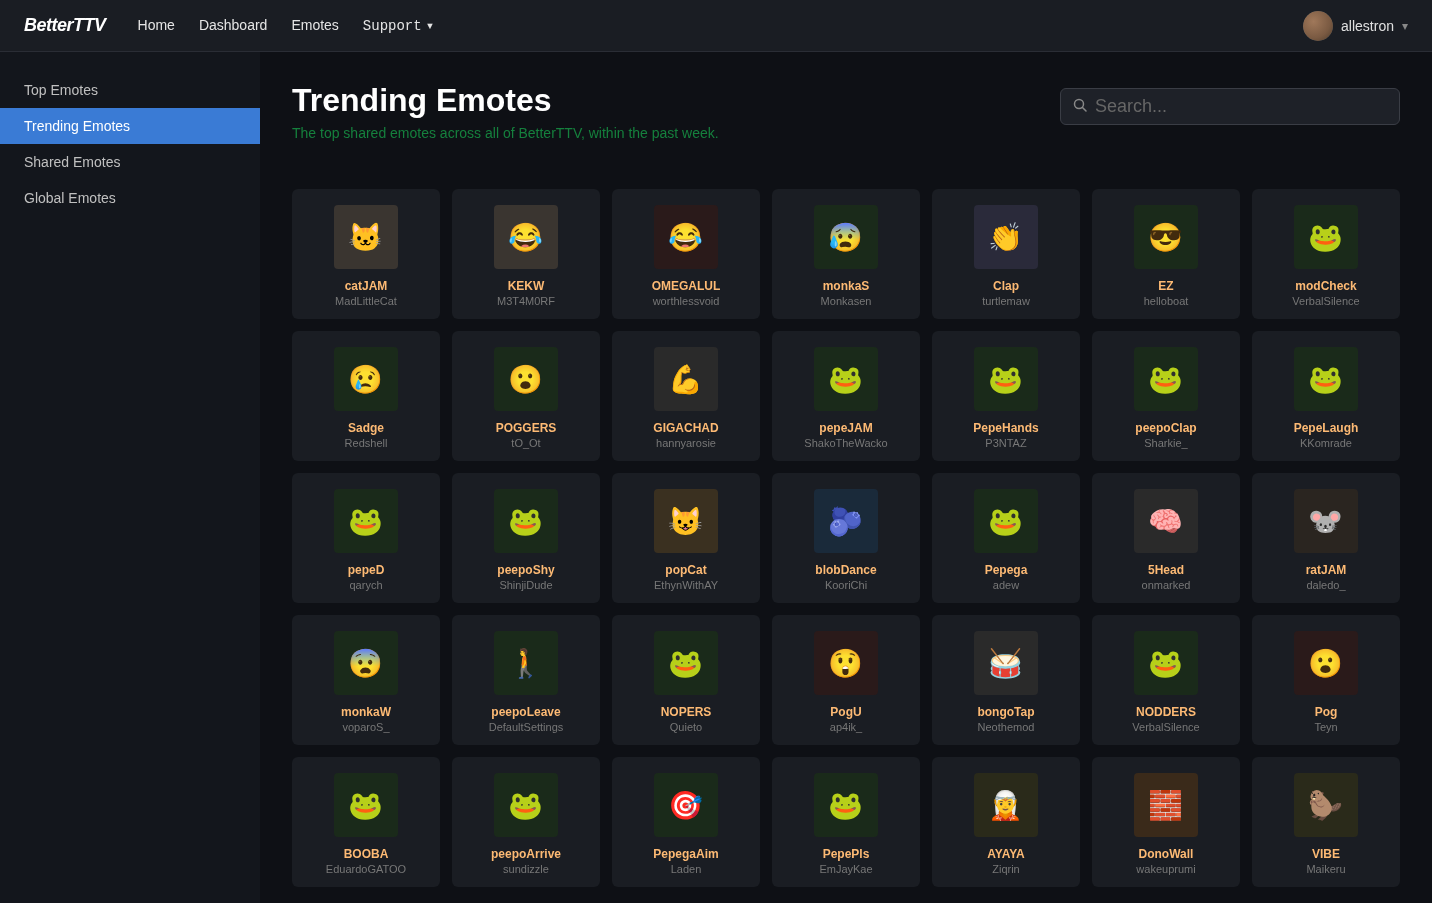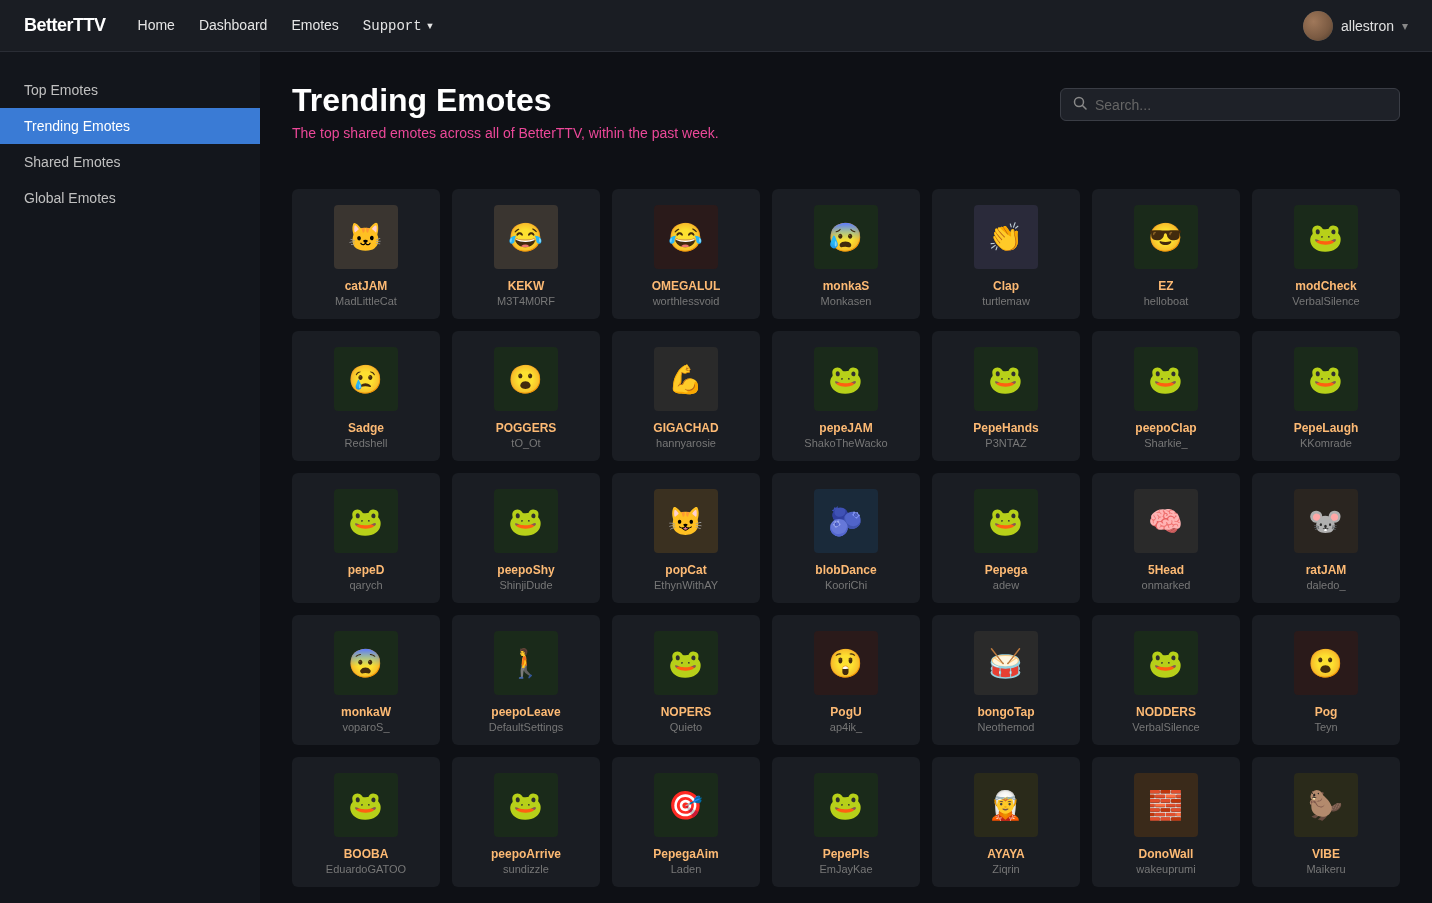--- a/index.html
+++ b/index.html
@@ -17,20 +17,21 @@
       padding: 0 24px;
       height: 52px;
       border-bottom: 1px solid #2a2d35;
     }
     .navbar-brand {
       font-weight: 800;
       font-size: 18px;
       color: #fff;
       margin-right: 32px;
       letter-spacing: -0.5px;
+      font-style: italic;
     }
     .navbar-links {
       display: flex;
       gap: 24px;
       flex: 1;
     }
     .navbar-link {
       color: #e5e5e5;
       text-decoration: none;
       font-size: 14px;
@@ -99,21 +100,21 @@
       overflow-y: auto;
     }
     .page-title {
       font-size: 32px;
       font-weight: 700;
       color: #fff;
       margin-bottom: 6px;
     }
     .page-subtitle {
       font-size: 14px;
-      color: #ec4899;
+      color: #15803d;
       margin-bottom: 24px;
     }
     .search-container {
       display: flex;
       align-items: center;
       background: #1e2128;
       border: 1px solid #3a3d45;
       border-radius: 6px;
       padding: 7px 12px;
       width: 340px;
@@ -121,21 +122,21 @@
     .search-icon-wrap {
       color: #888;
       margin-right: 8px;
       font-size: 14px;
     }
     .search-input {
       background: transparent;
       border: none;
       outline: none;
       color: #bef264;
-      font-size: 14px;
+      font-size: 18px;
       width: 100%;
     }
     .search-input::placeholder { color: #666; }
     
     .top-section {
       display: flex;
       justify-content: space-between;
       align-items: flex-start;
       margin-bottom: 24px;
     }

